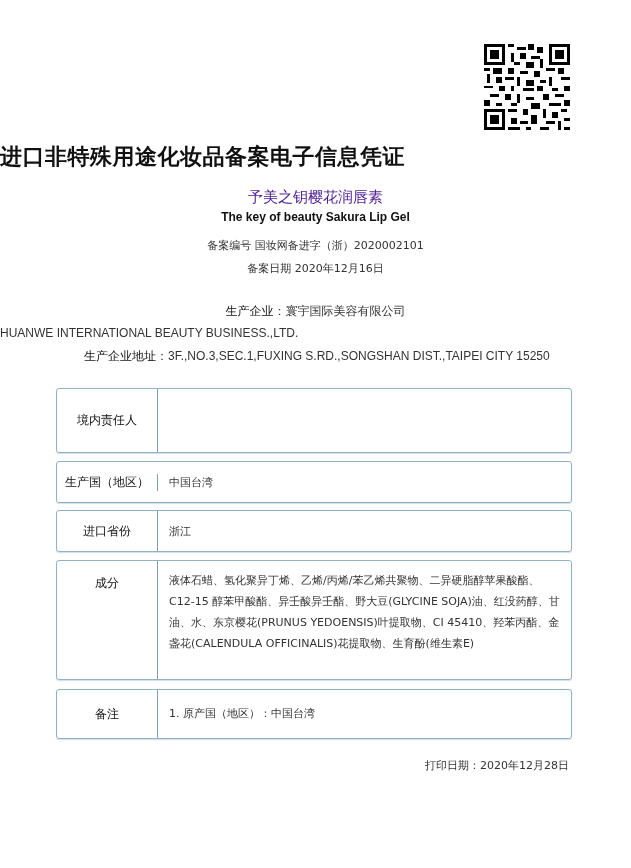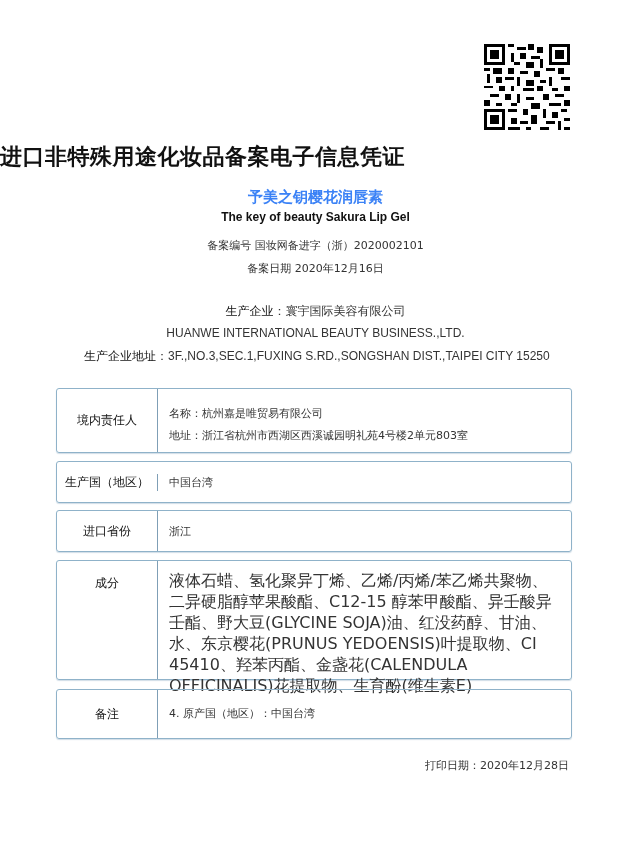--- a/index.html
+++ b/index.html
@@ -9,36 +9,36 @@
     overflow: hidden;
   }
   .qr { position: absolute; left: 484px; top: 44px; width: 86px; height: 86px; }
   .qr svg { width: 100%; height: 100%; display: block; }
   .title {
     position: absolute; left: 0; right: 0; top: 142px; text-align: left;
     font-size: 22px; font-weight: bold; color: #111; letter-spacing: 0.5px;
   }
   .prod-cn {
     position: absolute; left: 0; right: 0; top: 188px; text-align: center;
-    font-size: 15px; font-weight: bold; color: #3b82f6;
+    font-size: 15px; font-weight: normal; color: #4c1d95;
   }
   .prod-en {
     position: absolute; left: 0; right: 0; top: 210px; text-align: center;
     font-size: 12px; font-weight: bold; color: #111; font-family: "Liberation Sans", sans-serif;
   }
   .reg-no, .reg-date {
     position: absolute; left: 0; right: 0; text-align: center; font-size: 11px; color: #333;
   }
   .reg-no { top: 238px; }
   .reg-date { top: 261px; }
   .mfr {
     position: absolute; left: 0; right: 0; top: 303px; text-align: center; font-size: 12px; color: #333;
   }
   .mfr-en {
-    position: absolute; left: 0; right: 0; top: 326px; text-align: center; font-size: 12px; color: #333;
+    position: absolute; left: 0; right: 0; top: 326px; text-align: left; font-size: 12px; color: #333;
     font-family: "Liberation Sans", sans-serif;
   }
   .mfr-addr {
     position: absolute; left: 84px; top: 348px; font-size: 12px; color: #333;
     font-family: "Liberation Sans", sans-serif; white-space: nowrap;
   }
   .lbl-b { font-weight: normal; color: #111; font-family: "DejaVu Sans", sans-serif; }
   .box {
     position: absolute; left: 56px; width: 514px; border: 1px solid #8fb2c9;
     border-radius: 3px; box-shadow: 0 1px 1px rgba(140,170,195,0.4); display: flex;
@@ -54,21 +54,21 @@
   .b1 .label { align-items: center; }
   .b1 .val { padding-top: 14px; line-height: 22px; }
   .b2 { top: 461px; height: 40px; align-items: center; }
   .b2 .label { align-items: center; }
   .b2 .val { display: flex; align-items: center; }
   .b3 { top: 510px; height: 40px; }
   .b3 .label { align-items: center; }
   .b3 .val { display: flex; align-items: center; }
   .b4 { top: 560px; height: 118px; }
   .b4 .label { padding-top: 14px; }
-  .b4 .val { padding-top: 9px; line-height: 21px; padding-right: 8px; font-size: 16px; }
+  .b4 .val { padding-top: 9px; line-height: 21px; padding-right: 8px; font-size: 11px; }
   .b5 { top: 689px; height: 48px; }
   .b5 .label { align-items: center; }
   .b5 .val { padding-top: 16px; }
   .print-date {
     position: absolute; right: 62px; top: 758px; font-size: 11px; color: #333;
   }
 </style>
 </head>
 <body>
 
@@ -170,39 +170,35 @@
 <div class="mfr">
   <span class="lbl-b">生产企业</span><span>：</span><span>寰宇国际美容有限公司</span>
 </div>
 <div class="mfr-en">HUANWE INTERNATIONAL BEAUTY BUSINESS.,LTD.</div>
 <div class="mfr-addr">
   <span class="lbl-b">生产企业地址</span><span>：</span><span>3F.,NO.3,SEC.1,FUXING S.RD.,SONGSHAN DIST.,TAIPEI CITY 15250</span>
 </div>
 
 <div class="box b1">
   <div class="label">境内责任人</div>
-  <div class="val">
-    <div>名称：杭州嘉是唯贸易有限公司</div>
-    <div>地址：浙江省杭州市西湖区西溪诚园明礼苑4号楼2单元803室</div>
-  </div>
 </div>
 
 <div class="box b2">
   <div class="label">生产国（地区）</div>
   <div class="val">中国台湾</div>
 </div>
 
 <div class="box b3">
   <div class="label">进口省份</div>
   <div class="val">浙江</div>
 </div>
 
 <div class="box b4">
   <div class="label">成分</div>
   <div class="val">液体石蜡、氢化聚异丁烯、乙烯/丙烯/苯乙烯共聚物、二异硬脂醇苹果酸酯、C12-15 醇苯甲酸酯、异壬酸异壬酯、野大豆(GLYCINE SOJA)油、红没药醇、甘油、水、东京樱花(PRUNUS YEDOENSIS)叶提取物、CI 45410、羟苯丙酯、金盏花(CALENDULA OFFICINALIS)花提取物、生育酚(维生素E)</div>
 </div>
 
 <div class="box b5">
   <div class="label">备注</div>
-  <div class="val">4. 原产国（地区）：中国台湾</div>
+  <div class="val">1. 原产国（地区）：中国台湾</div>
 </div>
 
 <div class="print-date">打印日期：2020年12月28日</div>
 
 </body></html>

